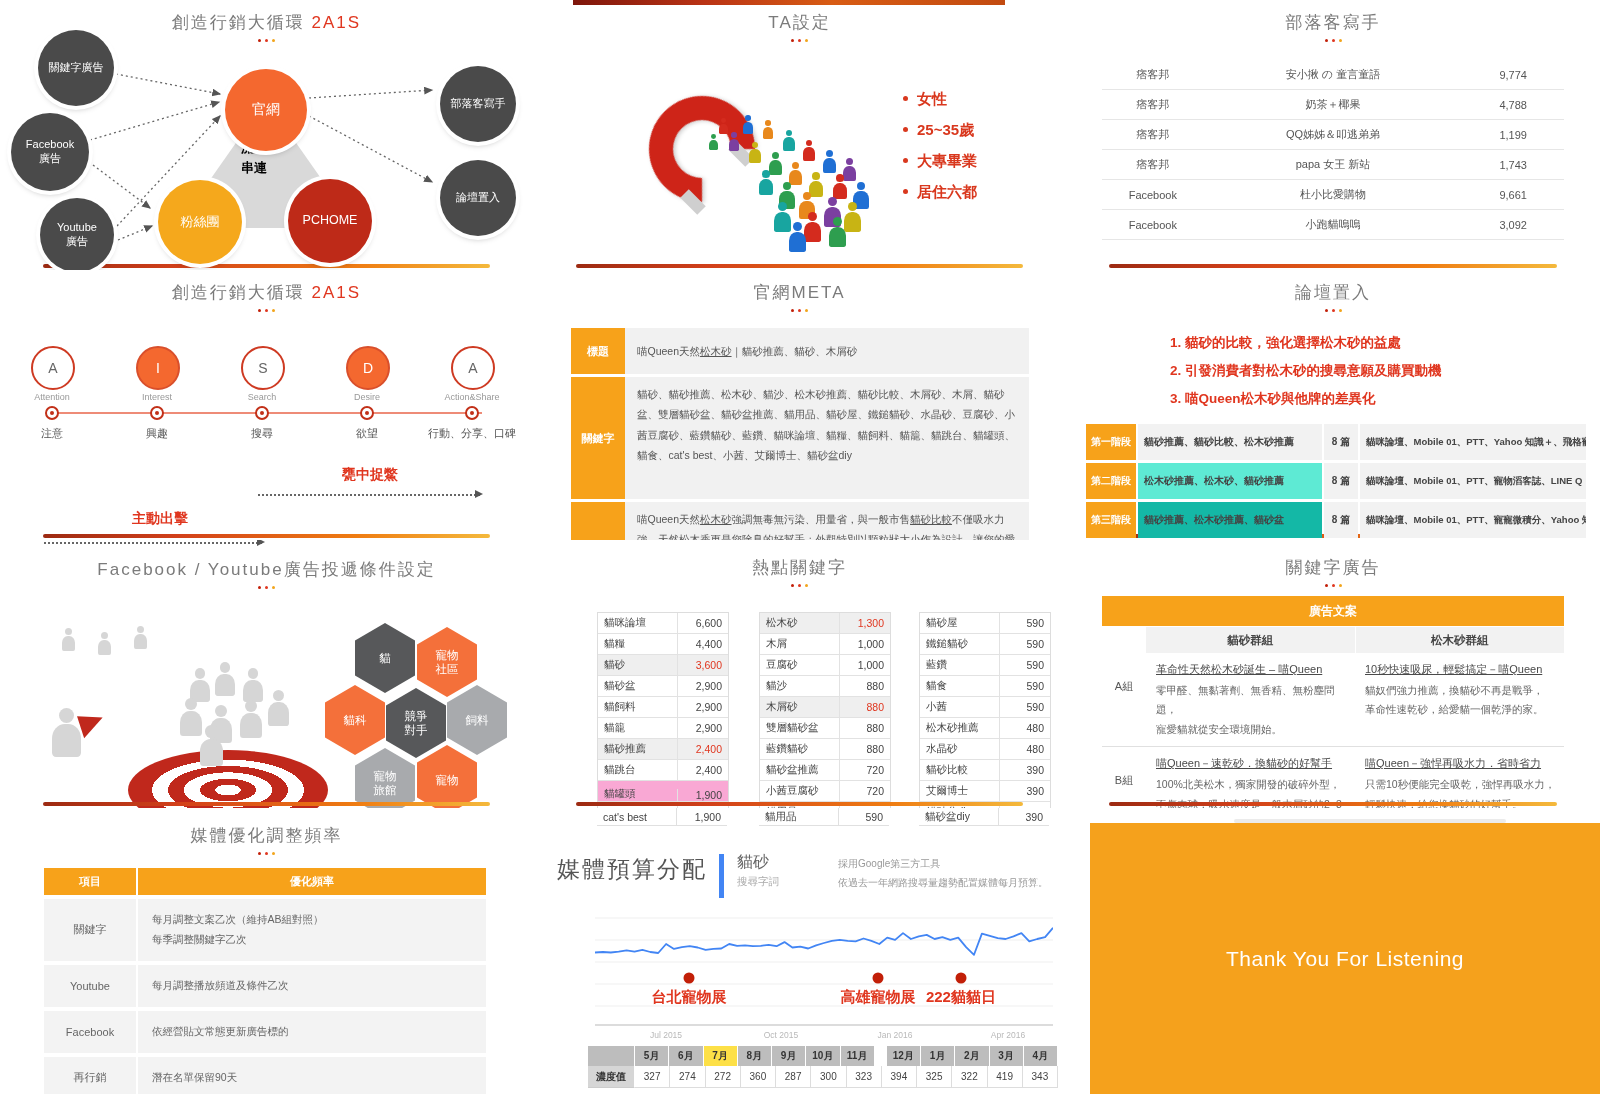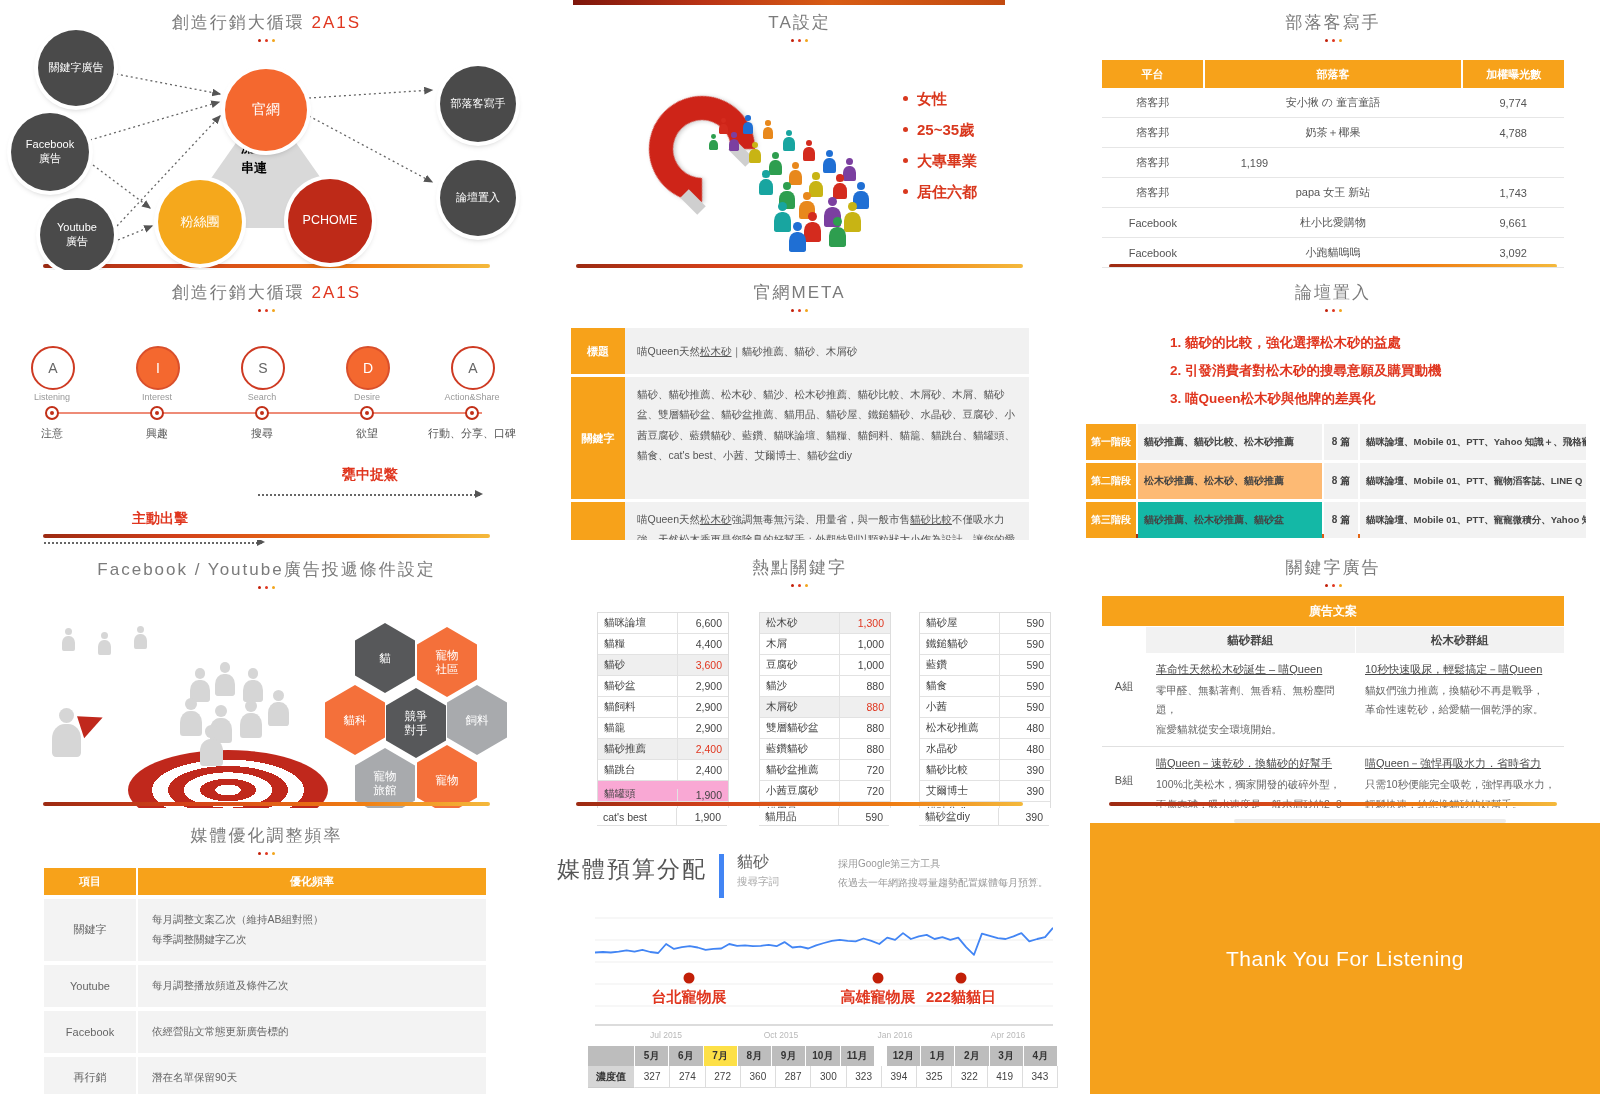--- a/index.html
+++ b/index.html
@@ -220,37 +220,33 @@
       <div class="bullet" style="position: absolute; left: 370px; top: 152px;"><span class="bdot"></span>大專畢業</div>
       <div class="bullet" style="position: absolute; left: 370px; top: 183px;"><span class="bdot"></span>居住六都</div>
     </section>
 
   <section class="cell" id="c-s3" style="left:1066px;top:0;width:534px;height:270px">
     <div class="stitle">部落客寫手</div>
     <div class="dots"><i></i><i></i><i></i></div>
     <div id="blogger-table"></div>
     <div class="bbar"></div>
   <div style="position: absolute; left: 36px; top: 60px; width: 462px;">
-        <div style="position: relative; display: flex; height: 28px;">
-          <div class="thead-orange" style="position: relative; width: 22%; display: flex; align-items: center; justify-content: center; font-size: 11px; border-right: 2px solid rgb(255, 255, 255);">平台</div>
-          <div class="thead-orange" style="position: relative; width: 56%; display: flex; align-items: center; justify-content: center; font-size: 11px; border-right: 2px solid rgb(255, 255, 255);">部落客</div>
-          <div class="thead-orange" style="position: relative; width: 22%; display: flex; align-items: center; justify-content: center; font-size: 11px; border-right: none;">加權曝光數</div>
-        </div>
         <div style="position: relative; display: flex; height: 29px; border-bottom: 1px solid rgb(230, 230, 230);">
           <div style="position: relative; width: 22%; display: flex; align-items: center; justify-content: center; font-size: 11px; color: rgb(85, 85, 85);">痞客邦</div>
           <div style="position: relative; width: 56%; display: flex; align-items: center; justify-content: center; font-size: 11px; color: rgb(85, 85, 85);">安小揪 の 童言童語</div>
           <div style="position: relative; width: 22%; display: flex; align-items: center; justify-content: center; font-size: 11px; color: rgb(85, 85, 85);">9,774</div>
         </div>
         <div style="position: relative; display: flex; height: 29px; border-bottom: 1px solid rgb(230, 230, 230);">
           <div style="position: relative; width: 22%; display: flex; align-items: center; justify-content: center; font-size: 11px; color: rgb(85, 85, 85);">痞客邦</div>
           <div style="position: relative; width: 56%; display: flex; align-items: center; justify-content: center; font-size: 11px; color: rgb(85, 85, 85);">奶茶＋椰果</div>
           <div style="position: relative; width: 22%; display: flex; align-items: center; justify-content: center; font-size: 11px; color: rgb(85, 85, 85);">4,788</div>
         </div>
         <div style="position: relative; display: flex; height: 29px; border-bottom: 1px solid rgb(230, 230, 230);">
           <div style="position: relative; width: 22%; display: flex; align-items: center; justify-content: center; font-size: 11px; color: rgb(85, 85, 85);">痞客邦</div>
+          <div style="position: relative; width: 56%; display: flex; align-items: center; justify-content: center; font-size: 11px; color: rgb(85, 85, 85);">QQ姊姊＆叩逃弟弟</div>
           <div style="position: relative; width: 22%; display: flex; align-items: center; justify-content: center; font-size: 11px; color: rgb(85, 85, 85);">1,199</div>
         </div>
         <div style="position: relative; display: flex; height: 29px; border-bottom: 1px solid rgb(230, 230, 230);">
           <div style="position: relative; width: 22%; display: flex; align-items: center; justify-content: center; font-size: 11px; color: rgb(85, 85, 85);">痞客邦</div>
           <div style="position: relative; width: 56%; display: flex; align-items: center; justify-content: center; font-size: 11px; color: rgb(85, 85, 85);">papa 女王 新站</div>
           <div style="position: relative; width: 22%; display: flex; align-items: center; justify-content: center; font-size: 11px; color: rgb(85, 85, 85);">1,743</div>
         </div>
         <div style="position: relative; display: flex; height: 29px; border-bottom: 1px solid rgb(230, 230, 230);">
           <div style="position: relative; width: 22%; display: flex; align-items: center; justify-content: center; font-size: 11px; color: rgb(85, 85, 85);">Facebook</div>
           <div style="position: relative; width: 56%; display: flex; align-items: center; justify-content: center; font-size: 11px; color: rgb(85, 85, 85);">杜小比愛購物</div>
@@ -267,21 +263,21 @@
   <section class="cell" id="c-s4" style="left:0;top:270px;width:533px;height:270px">
     <div class="stitle"><span>創造行銷大循環</span> <span class="accent">2A1S</span></div>
     <div class="dots"><i></i><i></i><i></i></div>
     <div class="tline"></div>
     <div id="funnel-steps"></div>
     <div class="redlab" style="left:300px;top:196px;width:140px">甕中捉鱉</div>
     <div class="dotarrow" style="left:258px;top:224px;width:222px"></div>
     <div class="redlab" style="left:90px;top:240px;width:140px">主動出擊</div>
     <div class="bbar"></div>
   <div class="fc fc-o" style="position: absolute; left: 31px; top: 76px;">A</div>
-      <div class="fen" style="position: absolute; left: 7px; top: 122px; width: 90px;">Listening</div>
+      <div class="fen" style="position: absolute; left: 7px; top: 122px; width: 90px;">Attention</div>
       <div class="fmk" style="position: absolute; left: 45px; top: 136px;">
         <i></i>
       </div>
       <div class="fzh" style="position: absolute; left: -18px; top: 156px; width: 140px;">注意</div>
       <div class="fc fc-f" style="position: absolute; left: 136px; top: 76px;">I</div>
       <div class="fen" style="position: absolute; left: 112px; top: 122px; width: 90px;">Interest</div>
       <div class="fmk" style="position: absolute; left: 150px; top: 136px;">
         <i></i>
       </div>
       <div class="fzh" style="position: absolute; left: 87px; top: 156px; width: 140px;">興趣</div>
@@ -343,21 +339,21 @@
       <div style="position: absolute; left: 104px; top: 120px; font-size: 13.5px; color: rgb(224, 54, 31); font-weight: bold;">3. 喵Queen松木砂與他牌的差異化</div>
       <div style="position: absolute; left: 20px; top: 154px; width: 500px;">
         <div style="position: relative; display: flex; margin-bottom: 3px; min-height: 36px;">
           <div class="thead-orange" style="position: relative; width: 50px; display: flex; align-items: center; justify-content: center; font-size: 10px; flex-shrink: 0; margin-right: 2px;">第一階段</div>
           <div style="position: relative; width: 172px; background: rgb(242, 242, 242); display: flex; align-items: center; padding: 0px 6px; font-size: 10px; font-weight: bold; color: rgb(68, 68, 68); flex-shrink: 0; margin-right: 2px;">貓砂推薦、貓砂比較、松木砂推薦</div>
           <div style="position: relative; width: 34px; background: rgb(242, 242, 242); display: flex; align-items: center; justify-content: center; font-size: 10px; font-weight: bold; color: rgb(68, 68, 68); flex-shrink: 0; margin-right: 2px;">8 篇</div>
           <div style="position: relative; flex: 1 1 0%; background: rgb(242, 242, 242); display: flex; align-items: center; padding: 0px 6px; font-size: 9.5px; font-weight: bold; color: rgb(68, 68, 68); white-space: nowrap; overflow: hidden;">貓咪論壇、Mobile 01、PTT、Yahoo 知識＋、飛格寵物家族</div>
         </div>
         <div style="position: relative; display: flex; margin-bottom: 3px; min-height: 36px;">
           <div class="thead-orange" style="position: relative; width: 50px; display: flex; align-items: center; justify-content: center; font-size: 10px; flex-shrink: 0; margin-right: 2px;">第二階段</div>
-          <div style="position: relative; width: 172px; background: #fdba74; display: flex; align-items: center; padding: 0px 6px; font-size: 10px; font-weight: bold; color: rgb(68, 68, 68); flex-shrink: 0; margin-right: 2px;">松木砂推薦、松木砂、貓砂推薦</div>
+          <div style="position: relative; width: 172px; background: #5eead4; display: flex; align-items: center; padding: 0px 6px; font-size: 10px; font-weight: bold; color: rgb(68, 68, 68); flex-shrink: 0; margin-right: 2px;">松木砂推薦、松木砂、貓砂推薦</div>
           <div style="position: relative; width: 34px; background: rgb(242, 242, 242); display: flex; align-items: center; justify-content: center; font-size: 10px; font-weight: bold; color: rgb(68, 68, 68); flex-shrink: 0; margin-right: 2px;">8 篇</div>
           <div style="position: relative; flex: 1 1 0%; background: rgb(242, 242, 242); display: flex; align-items: center; padding: 0px 6px; font-size: 9.5px; font-weight: bold; color: rgb(68, 68, 68); white-space: nowrap; overflow: hidden;">貓咪論壇、Mobile 01、PTT、寵物滔客誌、LINE Q</div>
         </div>
         <div style="position: relative; display: flex; margin-bottom: 3px; min-height: 36px;">
           <div class="thead-orange" style="position: relative; width: 50px; display: flex; align-items: center; justify-content: center; font-size: 10px; flex-shrink: 0; margin-right: 2px;">第三階段</div>
           <div style="position: relative; width: 172px; background: #14b8a6; display: flex; align-items: center; padding: 0px 6px; font-size: 10px; font-weight: bold; color: rgb(68, 68, 68); flex-shrink: 0; margin-right: 2px;">貓砂推薦、松木砂推薦、貓砂盆</div>
           <div style="position: relative; width: 34px; background: rgb(242, 242, 242); display: flex; align-items: center; justify-content: center; font-size: 10px; font-weight: bold; color: rgb(68, 68, 68); flex-shrink: 0; margin-right: 2px;">8 篇</div>
           <div style="position: relative; flex: 1 1 0%; background: rgb(242, 242, 242); display: flex; align-items: center; padding: 0px 6px; font-size: 9.5px; font-weight: bold; color: rgb(68, 68, 68); white-space: nowrap; overflow: hidden;">貓咪論壇、Mobile 01、PTT、寵寵微積分、Yahoo 知識＋</div>
         </div>
       </div>

